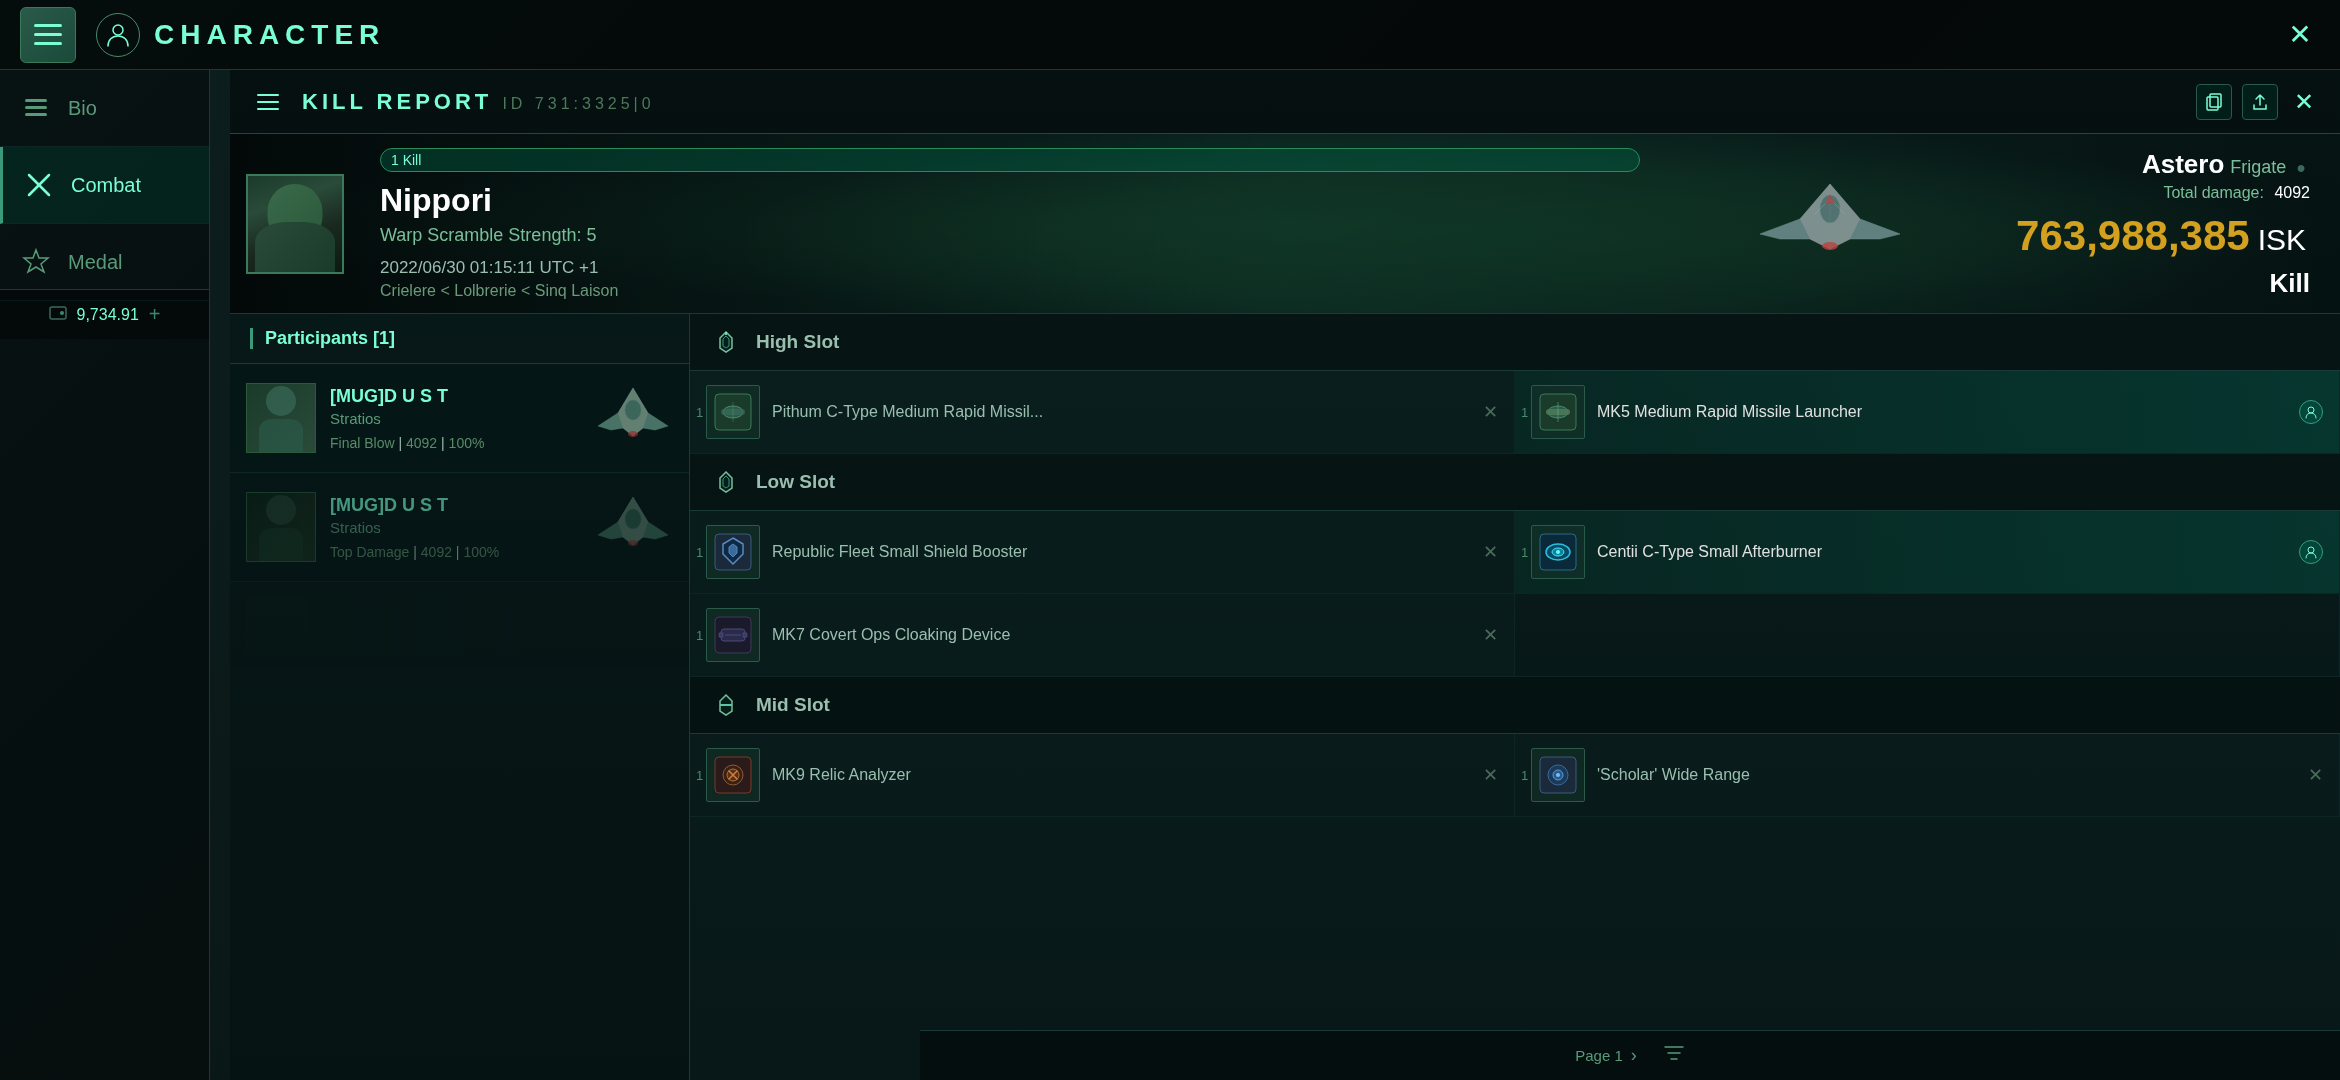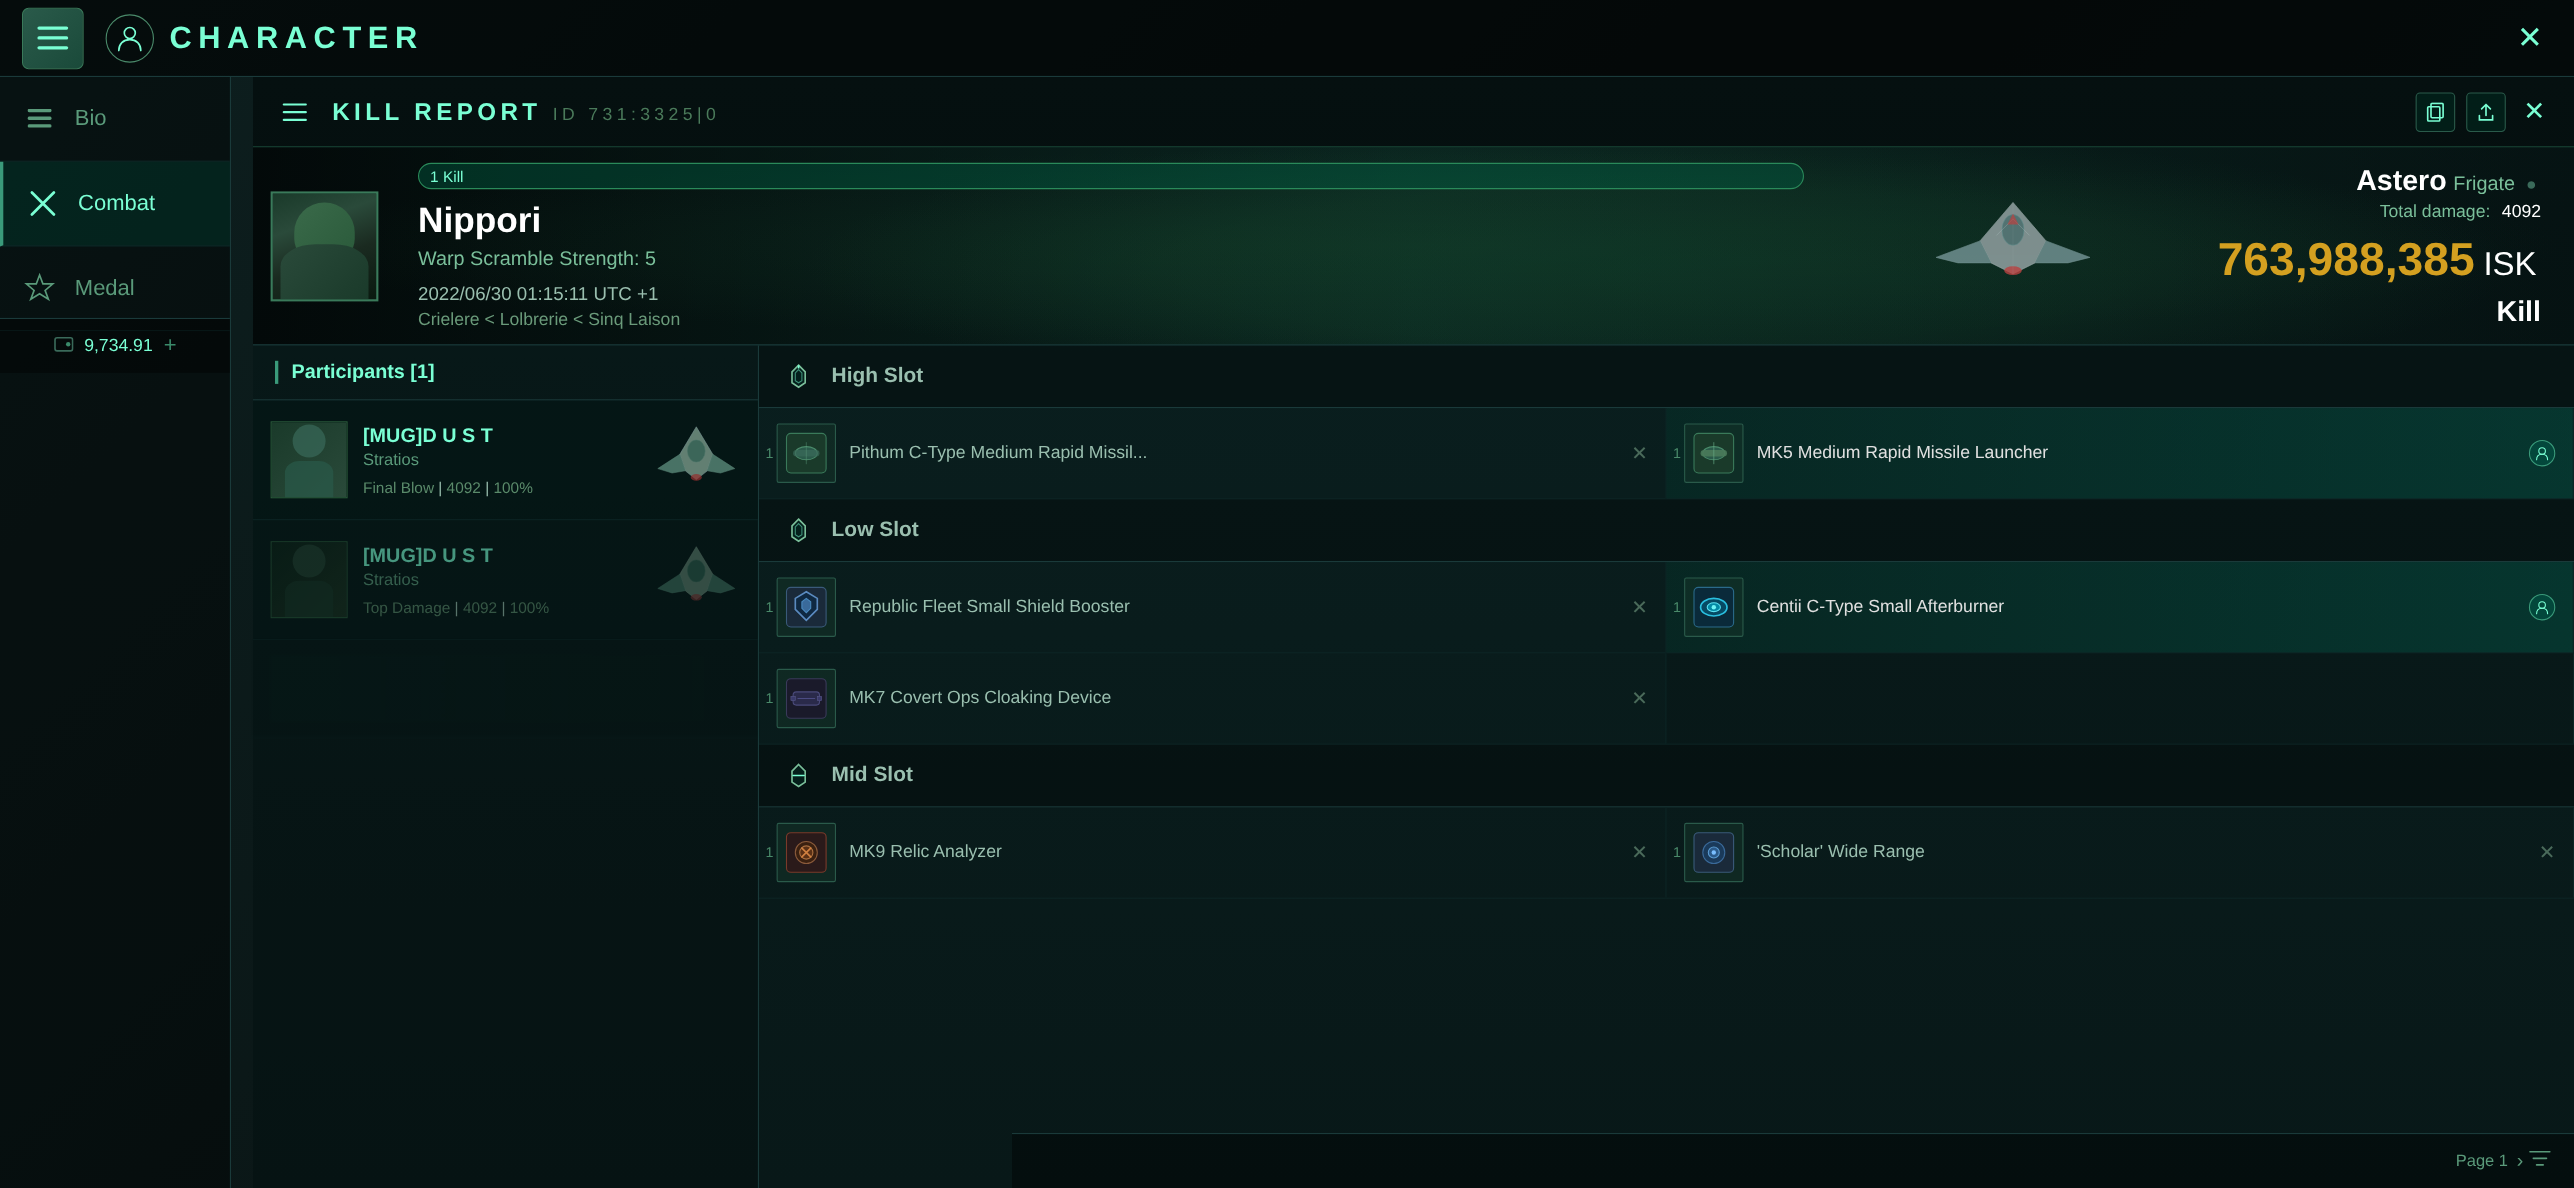--- a/index.html
+++ b/index.html
@@ -526,23 +526,23 @@
     .panel-footer {
       position: absolute;
       bottom: 0;
       left: 690px;
       right: 0;
       height: 50px;
       border-top: 1px solid #1a3a3a;
       background: rgba(0,0,0,0.4);
       display: flex;
       align-items: center;
-      justify-content: flex-end;
+      justify-content: center;
       padding: 0 20px;
-      gap: 4px;
+      gap: 26px;
     }
 
     .page-nav {
       display: flex;
       align-items: center;
       gap: 8px;
     }
 
     .page-text {
       font-size: 15px;

